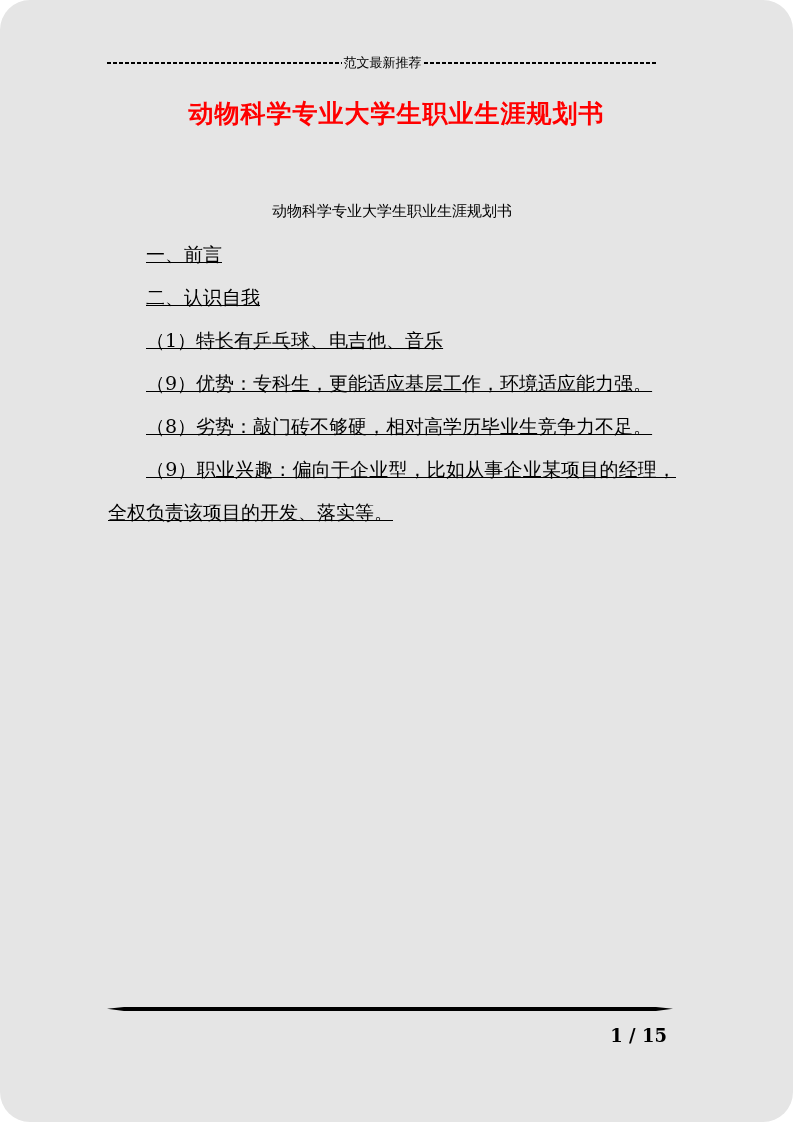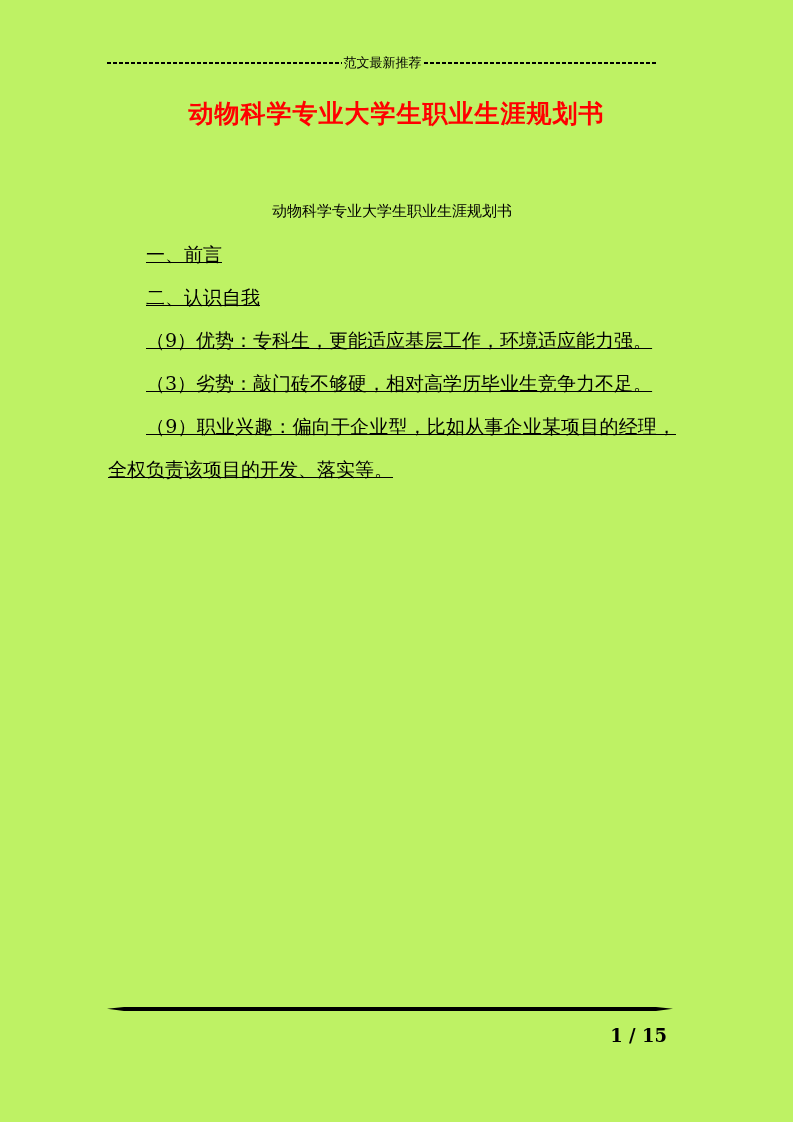--- a/index.html
+++ b/index.html
@@ -4,24 +4,25 @@
 <style>
   html, body {
     margin: 0;
     padding: 0;
     background: #ffffff;
   }
   .page {
     position: relative;
     width: 793px;
     height: 1122px;
-    background: #bef264;
+    background: #e5e5e5;
     overflow: hidden;
     font-family: "DejaVu Serif", "Liberation Serif", serif;
     color: #000000;
+    border-radius: 30px;
   }
   
   .header-rule {
     position: absolute;
     top: 56px;
     left: 107px;
     width: 551px;
     display: flex;
     align-items: center;
   }
@@ -103,22 +104,23 @@
     <span class="header-label">范文最新推荐</span>
     <span class="dash"></span>
   </div>
 
   <h1 class="doc-title">动物科学专业大学生职业生涯规划书</h1>
 
   <div class="body-text">
     <p class="subtitle">动物科学专业大学生职业生涯规划书</p>
     <p class="block heading">一、前言</p>
     <p class="block heading">二、认识自我</p>
+    <p class="block">（1）特长有乒乓球、电吉他、音乐</p>
     <p class="block">（9）优势：专科生，更能适应基层工作，环境适应能力强。</p>
-    <p class="block">（3）劣势：敲门砖不够硬，相对高学历毕业生竞争力不足。</p>
+    <p class="block">（8）劣势：敲门砖不够硬，相对高学历毕业生竞争力不足。</p>
     <p class="block">（9）职业兴趣：偏向于企业型，比如从事企业某项目的经理，全权负责该项目的开发、落实等。</p>
   </div>
 
   <div class="footer-rule"></div>
 
   <div class="page-number">1 / 15</div>
 
 </div>
 
 </body></html>

